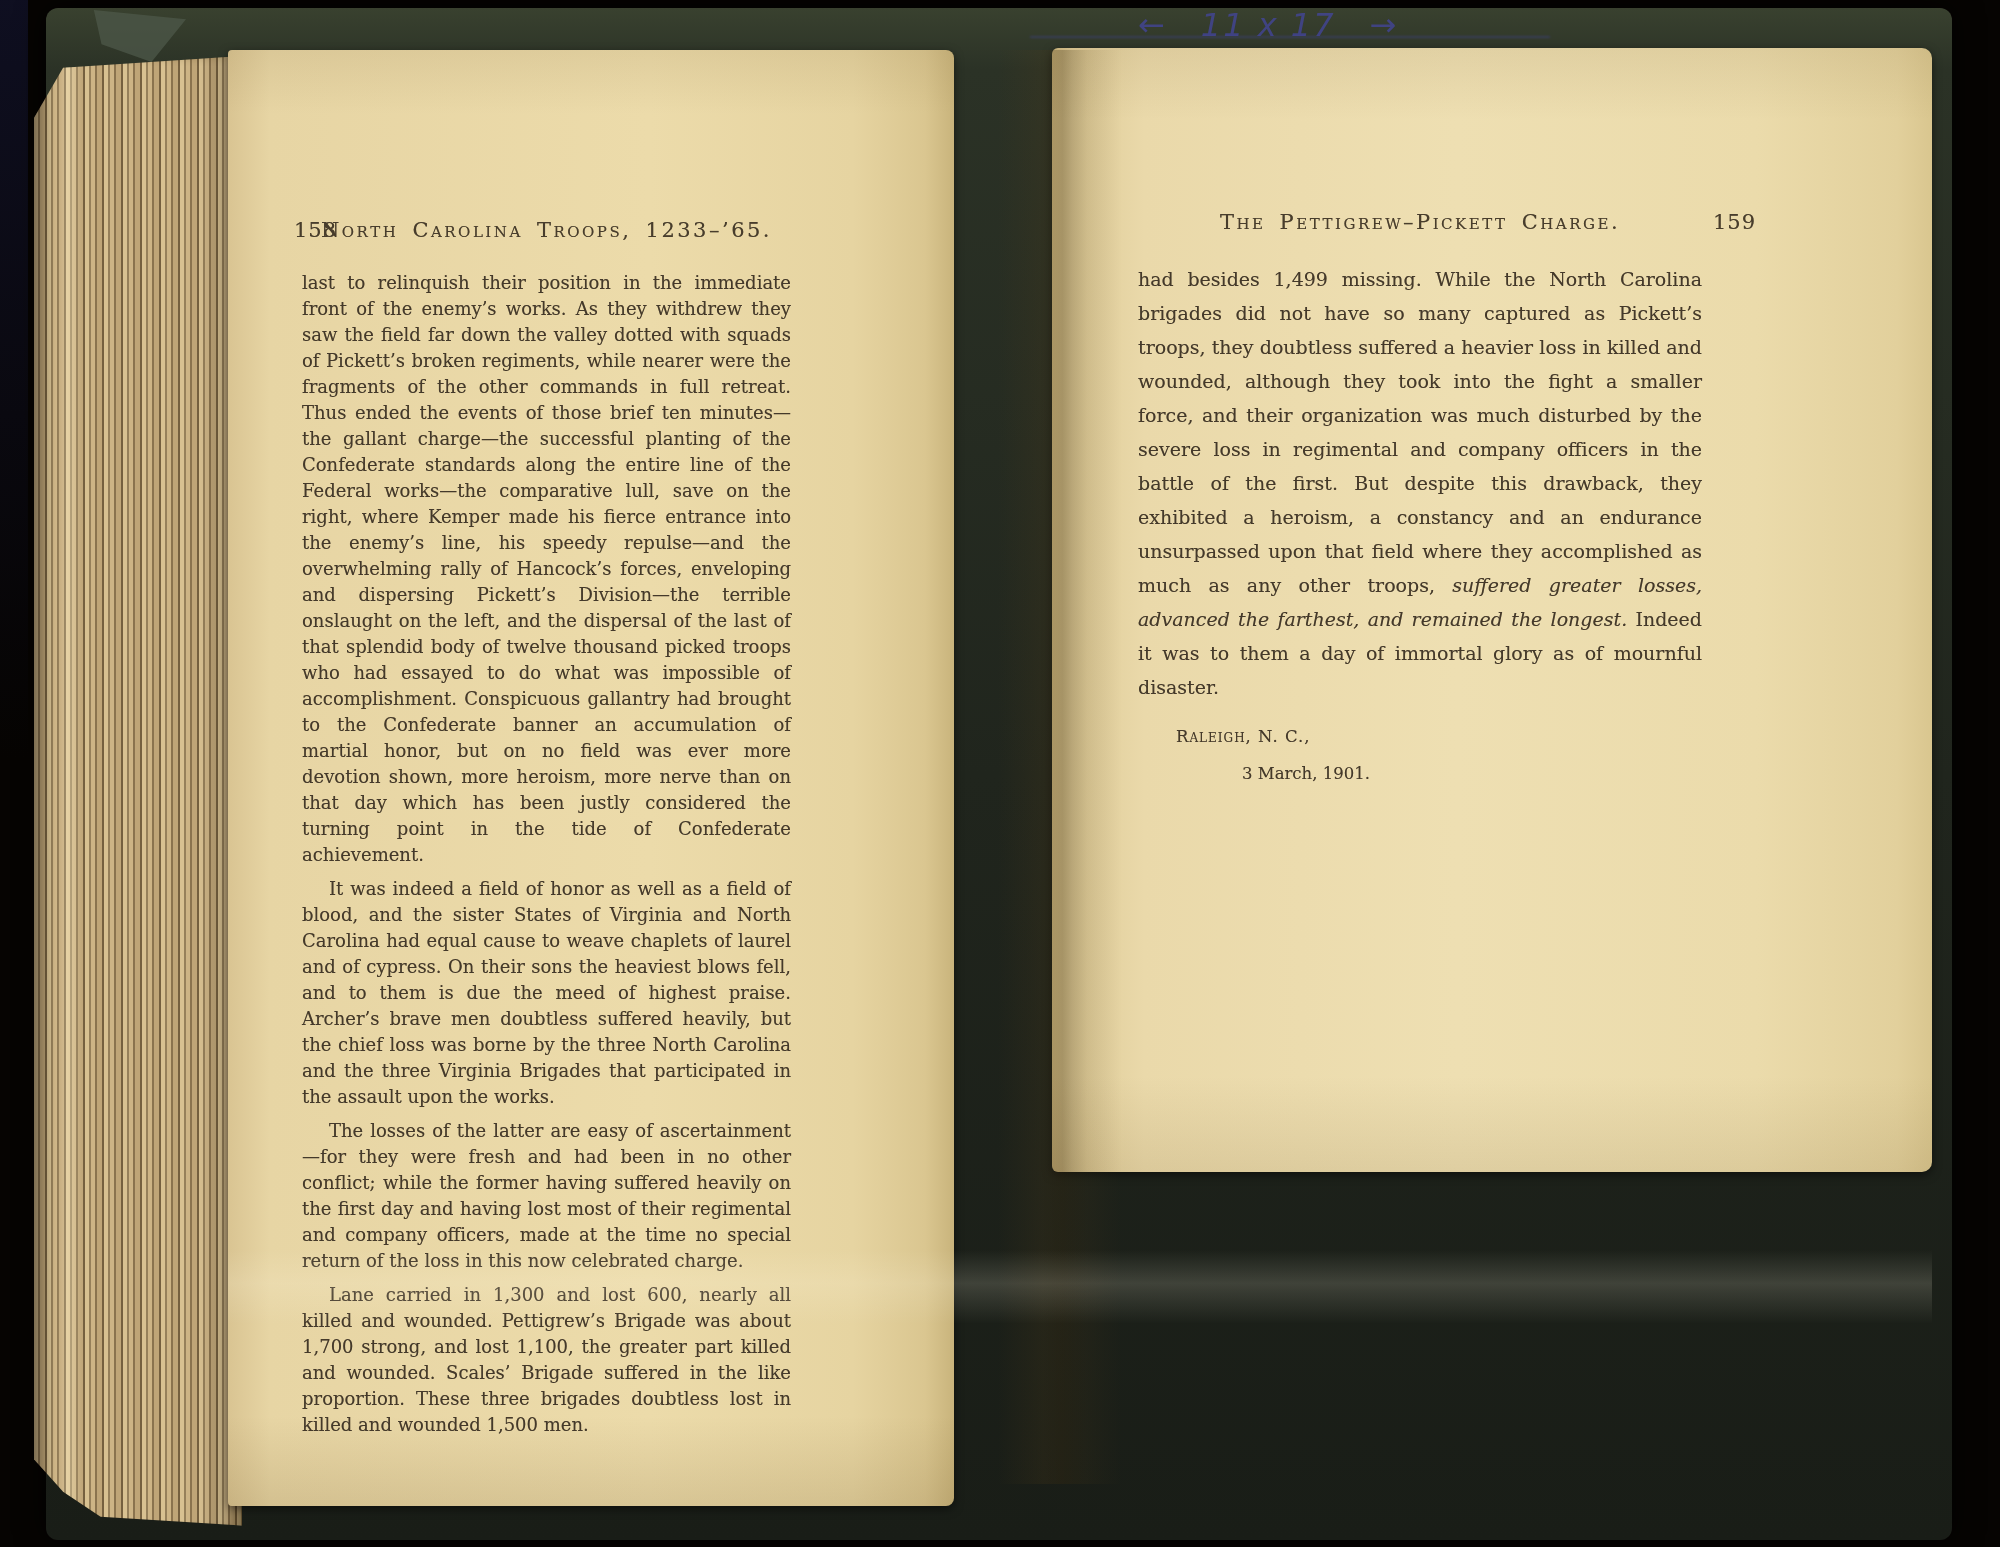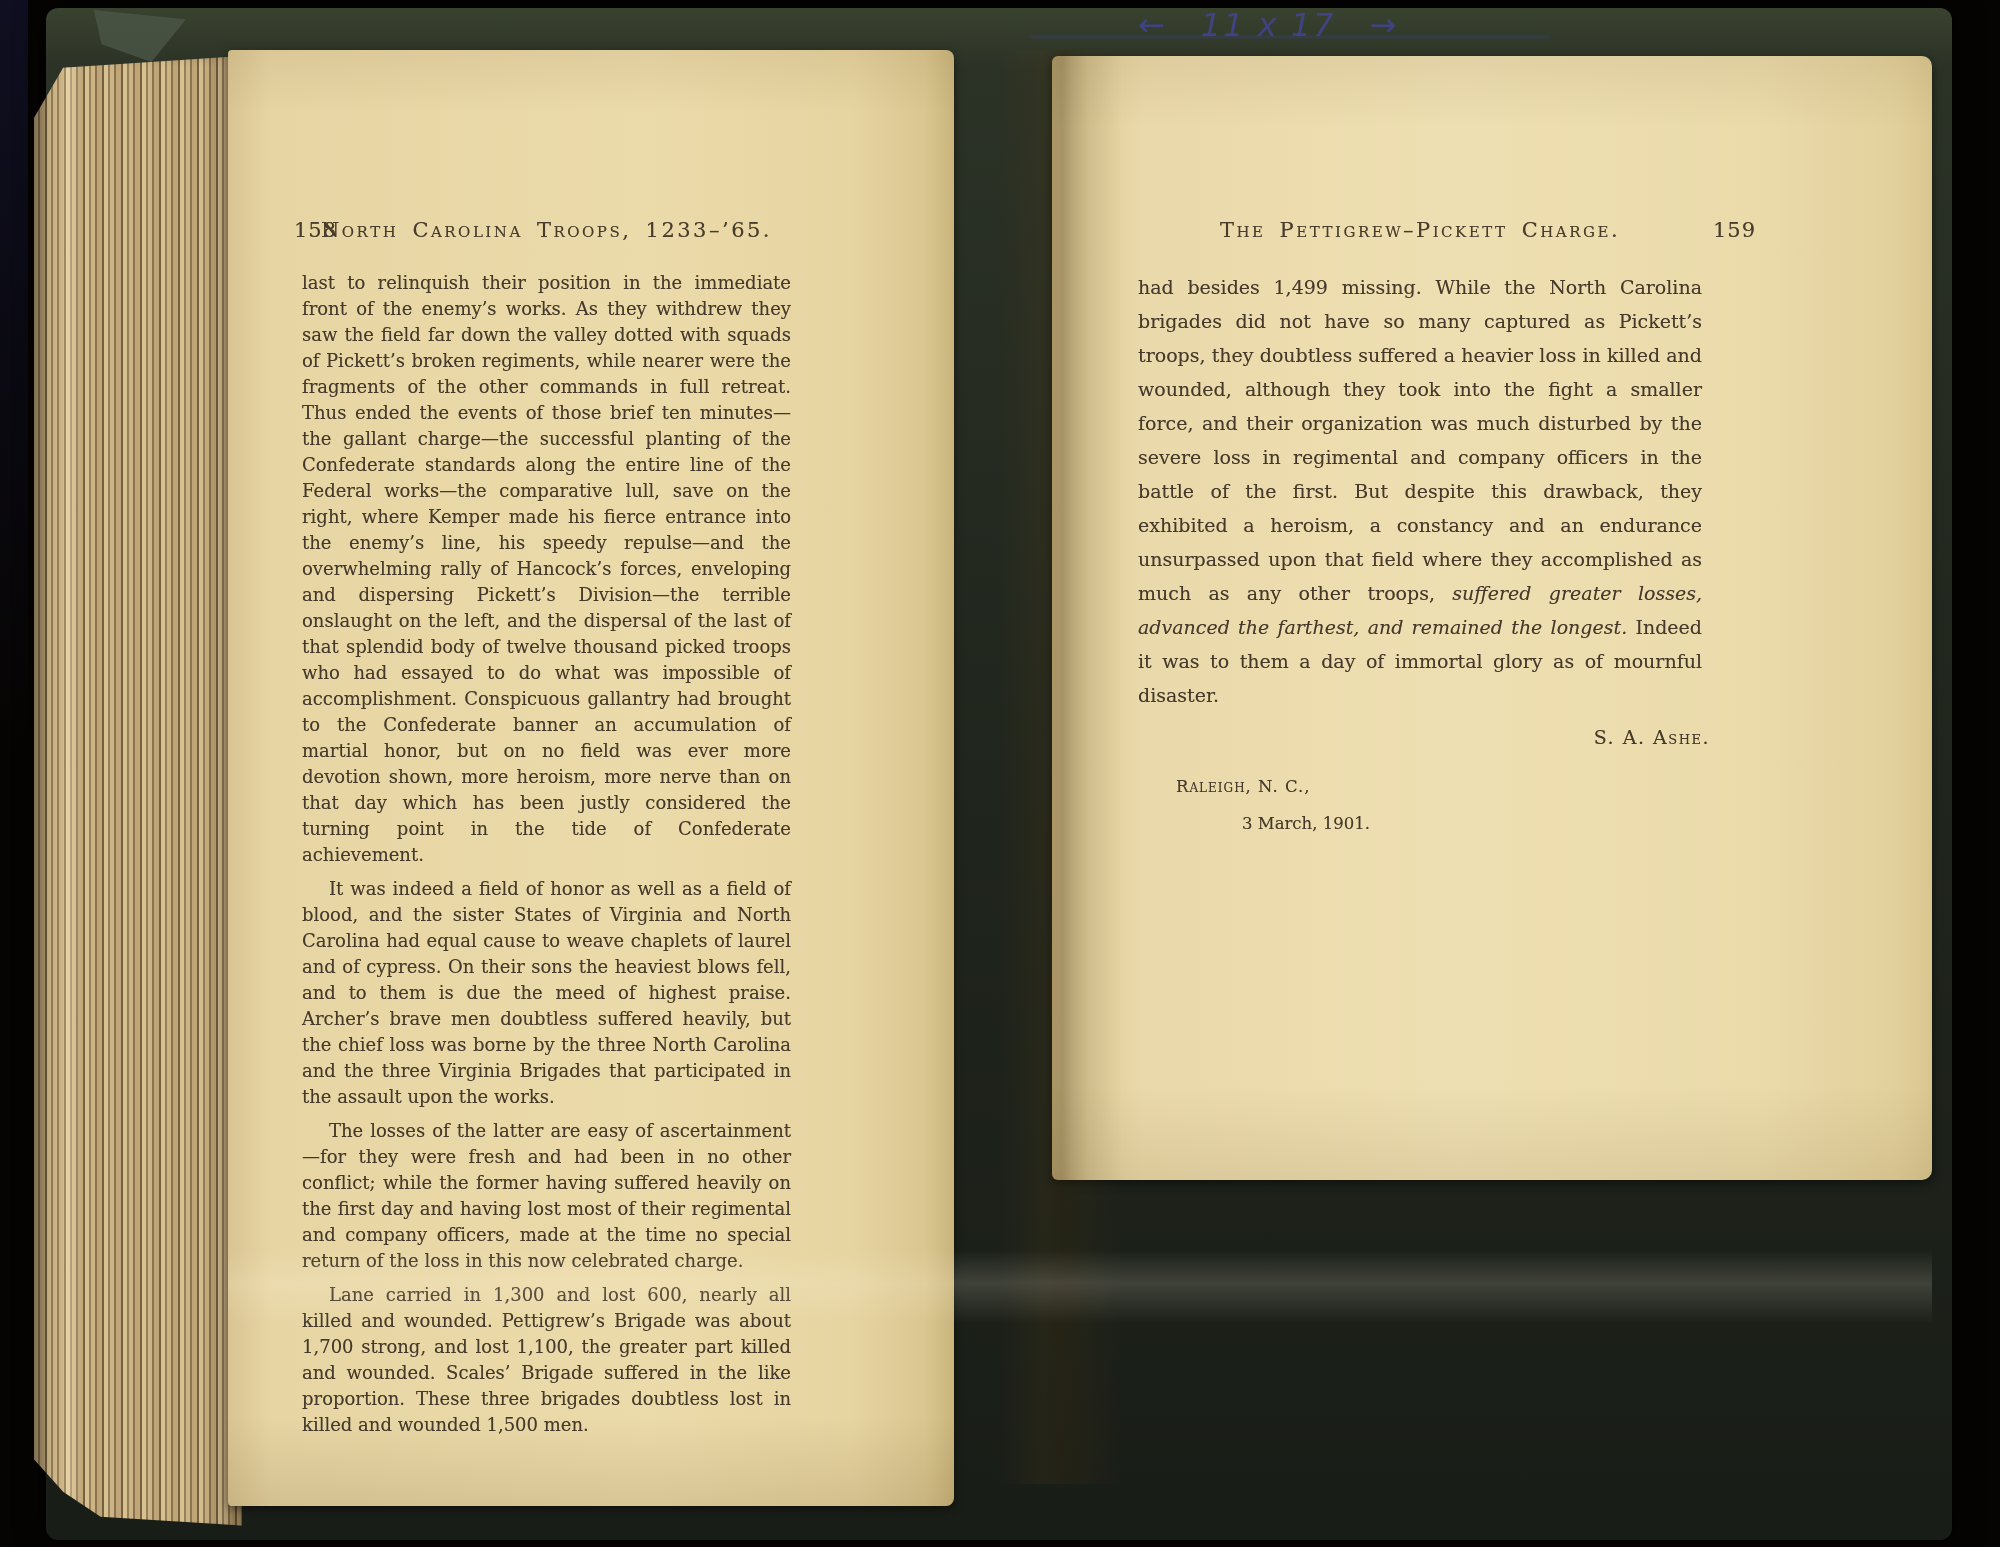--- a/index.html
+++ b/index.html
@@ -57,21 +57,21 @@
   .page { position: absolute; }
   .left-page {
     left: 228px; top: 50px; width: 726px; height: 1456px;
     border-radius: 4px 8px 8px 4px;
     background:
       linear-gradient(180deg, rgba(110,85,40,.10) 0, rgba(110,85,40,0) 64px, rgba(110,85,40,0) calc(100% - 90px), rgba(110,85,40,.16) 100%),
       linear-gradient(90deg, #d9c492 0, #e7d5a4 42px, #ecdbaa 58%, #e6d4a1 86%, #dac690 96%, #c9b47c 100%);
     box-shadow: 0 3px 10px rgba(0,0,0,.5);
   }
   .right-page {
-    left: 1052px; top: 56px; width: 880px; height: 1124px;
+    left: 1052px; top: 48px; width: 880px; height: 1124px;
     border-radius: 6px 10px 10px 6px;
     background:
       linear-gradient(180deg, rgba(110,85,40,.10) 0, rgba(110,85,40,0) 72px, rgba(110,85,40,0) calc(100% - 96px), rgba(110,85,40,.12) 100%),
       linear-gradient(90deg, #ccb67e 0, #decb97 20px, #ead9aa 92px, #eedfb2 46%, #ebdbab 80%, #e2d09c 96%, #d9c68f 100%);
     box-shadow: 0 3px 10px rgba(0,0,0,.5);
   }
   
   .gutter {
     position: absolute; left: 998px; top: 50px; width: 124px; height: 1434px;
     background: linear-gradient(90deg,
@@ -152,21 +152,20 @@
   </div>
 
   <div class="page right-page">
     <div class="content rp">
       <div class="page-head">
         <span class="ptitle">The Pettigrew–Pickett Charge.</span>
         <span class="pnum pr">159</span>
       </div>
       <div class="body">
         <p><span>had besides 1,499 missing. While the North Carolina brigades did not have so many captured as Pickett’s troops, they doubtless suffered a heavier loss in killed and wounded, although they took into the fight a smaller force, and their organization was much disturbed by the severe loss in regimental and company officers in the battle of the first. But despite this drawback, they exhibited a heroism, a constancy and an endurance unsurpassed upon that field where they accomplished as much as any other troops, </span><em>suffered greater losses, advanced the farthest, and remained the longest.</em><span> Indeed it was to them a day of immortal glory as of mournful disaster.</span></p>
-        <div class="sig">S. A. Ashe.</div>
         <div class="place">Raleigh, N. C.,</div>
         <div class="date">3 March, 1901.</div>
       </div>
     </div>
   </div>
 
   <div class="gutter"></div>
   <div class="light-band"></div>
 
 </div>

